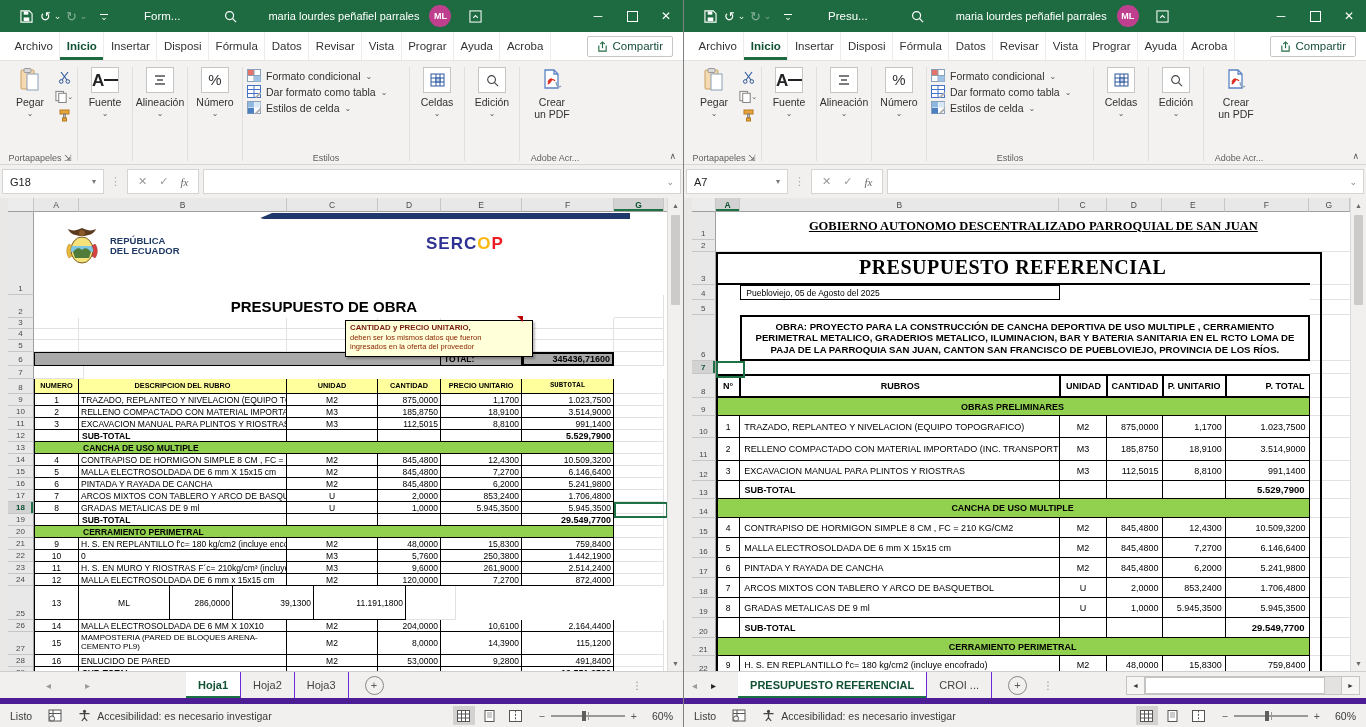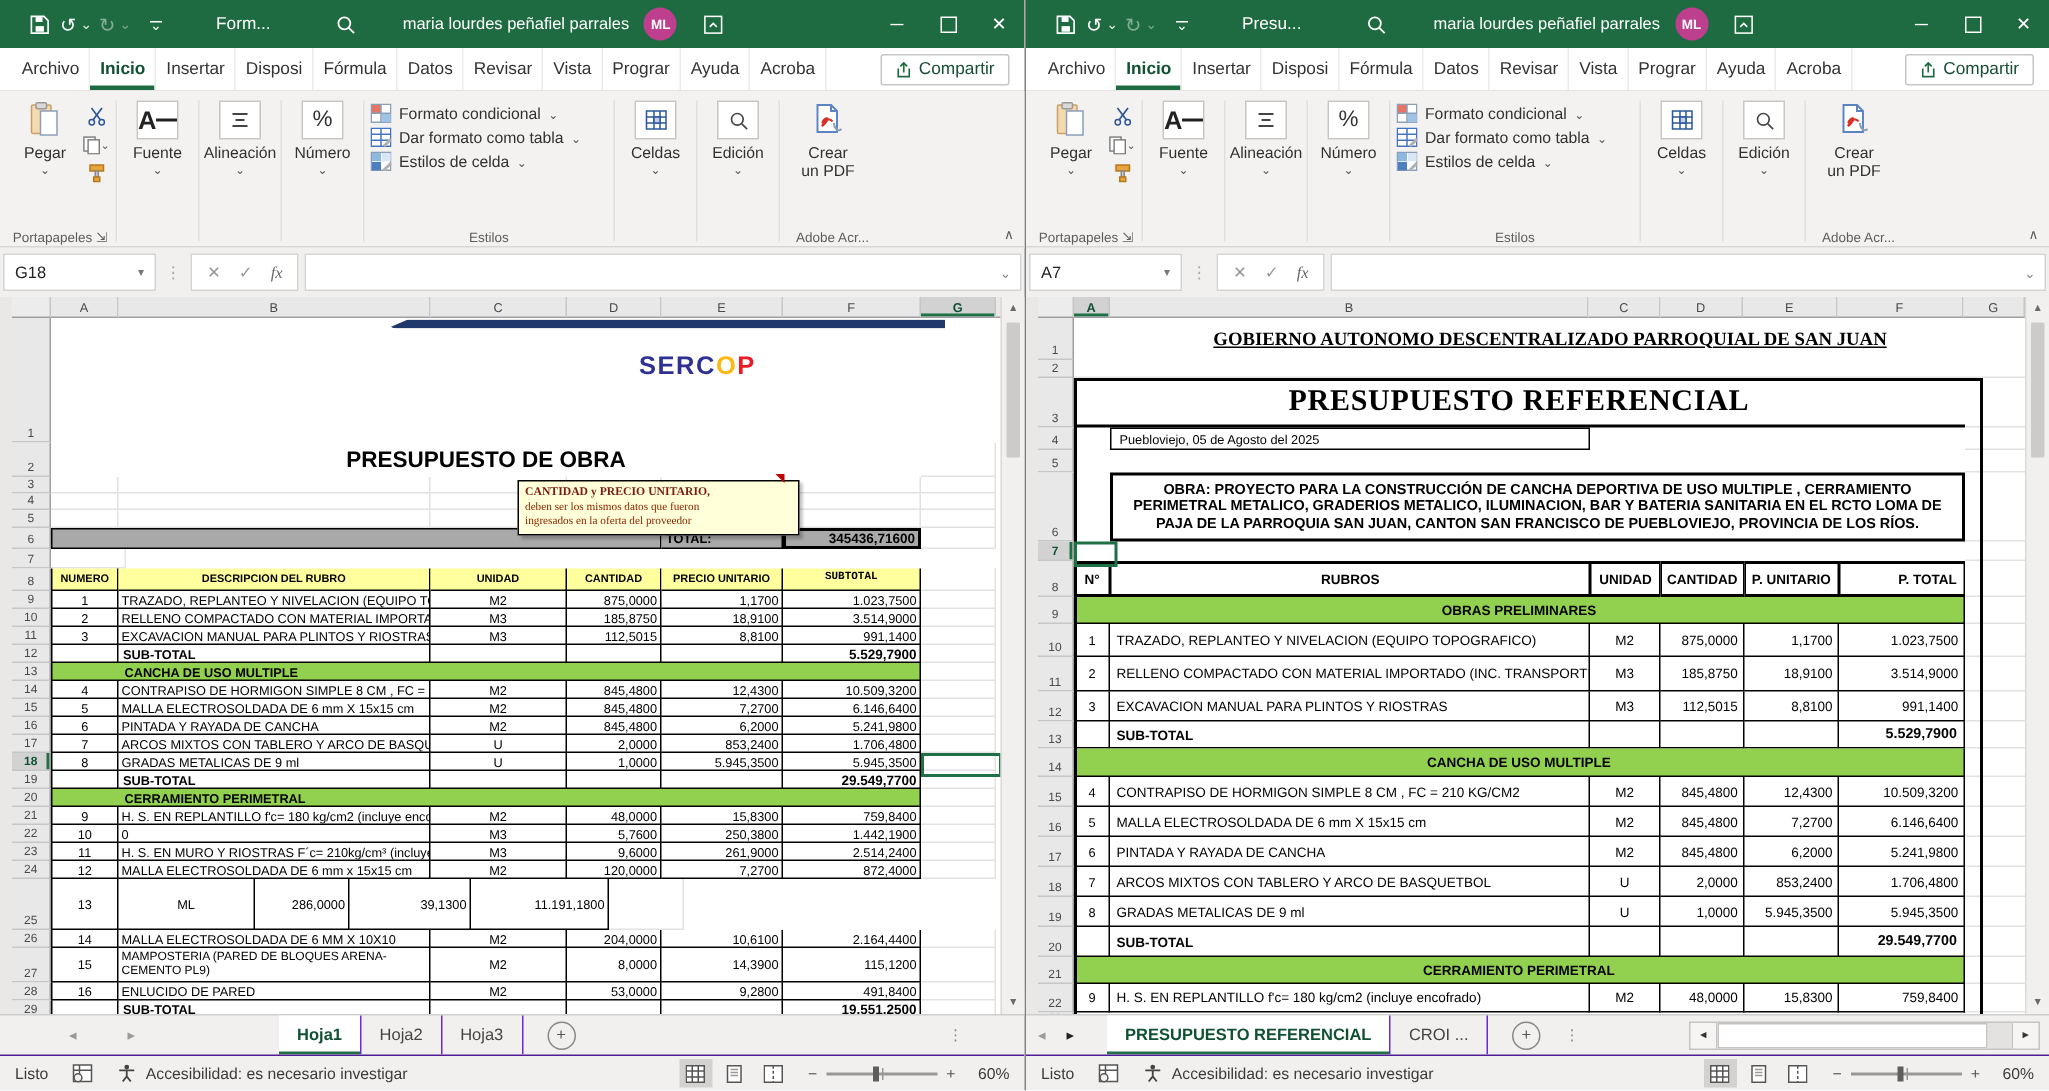--- a/index.html
+++ b/index.html
@@ -78,21 +78,21 @@
   .vscroll{position:absolute;right:0;top:0;bottom:0;width:15px;background:#f1f0ef;border-left:1px solid #dcdad8;display:flex;flex-direction:column;align-items:center;}
   .varrow{height:15px;width:15px;display:flex;align-items:center;justify-content:center;font-size:7px;color:#6a6a6a;background:#f1f0ef;}
   .vthumb{width:9px;height:90px;background:#cdcbc9;border-radius:1px;margin-top:2px;}
   .vspacer{flex:1;}
   .overlay{position:absolute;pointer-events:none;}
 
   
   .navyband{background:#20386b;clip-path:polygon(14px 0,100% 0,100% 100%,0 100%);border-bottom-left-radius:8px;}
   .sercop{font-size:17px;font-weight:700;letter-spacing:1px;font-family:"Liberation Sans",sans-serif;}
   .republica{font-size:9.5px;font-weight:700;color:#1f3864;line-height:1.1;}
-  .notebox{position:absolute;background:#ffffd9;border:1px solid #000;box-shadow:2px 2px 2px rgba(0,0,0,.25);padding:2px 4px;font-size:7.5px;color:#8b2500;line-height:1.25;white-space:nowrap;overflow:hidden;font-family:Liberation Serif, serif;}
+  .notebox{position:absolute;background:#ffffd9;border:1px solid #000;box-shadow:2px 2px 2px rgba(0,0,0,.25);padding:2px 4px;font-size:7.5px;color:#8b2500;line-height:1.25;white-space:nowrap;overflow:hidden;}
   .notebox .nt{font-weight:700;color:#7b1a10;font-size:7.8px;}
   .redtri{position:absolute;width:0;height:0;border-left:6px solid transparent;border-top:6px solid #c00000;}
   .selcell{position:absolute;border:2px solid #1e7145;pointer-events:none;}
 
   
   .serifT{font-family:"Liberation Serif","DejaVu Serif",serif;}
 
   
   .tabbar{flex:0 0 26px;background:#f1f0ef;border-top:1px solid #d0cecc;display:flex;align-items:stretch;font-size:11px;color:#444;}
   .tnav{display:flex;align-items:center;color:#9a9a9a;font-size:10px;}
@@ -101,21 +101,21 @@
   .stab{display:flex;align-items:center;padding:0 12px;border-right:1px solid #6d28d9;white-space:nowrap;overflow:hidden;}
   .stab.active{background:#fff;color:#0f5132;font-weight:700;box-shadow:inset 0 -2px 0 #1e7145;}
   .addsheet{width:17px;height:17px;border:1px solid #8a8886;border-radius:50%;display:flex;align-items:center;justify-content:center;color:#5a5856;font-size:11px;align-self:center;margin-left:16px;}
   .tabdots{align-self:center;color:#8a8886;font-size:10px;letter-spacing:1px;}
   .hscroll{display:flex;align-items:center;align-self:center;height:17px;margin-right:6px;}
   .harrow{width:17px;height:17px;border:1px solid #c6c4c2;background:#f6f5f4;display:flex;align-items:center;justify-content:center;font-size:7px;color:#333;}
   .htrack{width:196px;height:17px;border-top:1px solid #c6c4c2;border-bottom:1px solid #c6c4c2;background:#e4e2e0;position:relative;}
   .hthumb{position:absolute;left:0;top:0;bottom:0;width:178px;background:#fff;border:1px solid #c6c4c2;}
 
   
-  .statusbar{flex:0 0 23px;background:#f1f0ef;border-top:1px solid #4c1d95;display:flex;align-items:center;font-size:10.5px;color:#3b3b3b;}
+  .statusbar{flex:0 0 23px;background:#f1f0ef;border-top:6px solid #4c1d95;display:flex;align-items:center;font-size:10.5px;color:#3b3b3b;}
   .sb-ready{margin-left:10px;}
   .sbico{margin-left:16px;display:flex;align-items:center;}
   .sb-access{margin-left:6px;white-space:nowrap;}
   .viewicons{margin-left:auto;display:flex;align-items:center;gap:4px;}
   .vico{width:22px;height:19px;display:flex;align-items:center;justify-content:center;}
   .vico.sel{background:#d4d2d0;}
   .zoomctl{display:flex;align-items:center;margin-left:12px;gap:6px;color:#555;}
   .ztrack{width:74px;height:2px;background:#9a9896;position:relative;}
   .ztick{position:absolute;left:50%;top:-3px;width:1px;height:8px;background:#9a9896;}
   .zthumb{position:absolute;left:42%;top:-4px;width:4px;height:10px;background:#605e5c;}
@@ -372,20 +372,32 @@
             <div class="chcell" style="width: 81px;">E</div>
             <div class="chcell" style="width: 92px;">F</div>
             <div class="chcell sel" style="width: 50px;">G</div>
             <div class="chcell" style="flex: 1 1 0%;"></div>
           </div>
           <div class="sheetbody">
             <div class="xrow" style="height: 83px;">
               <div class="rowhdr" style="width: 26px;">1</div>
               <div style="position: relative; width: 634px; height: 100%; overflow: hidden; background: rgb(255, 255, 255);">
                 <div class="navyband" style="position: absolute; left: 224px; top: 1px; width: 372px; height: 6px;"></div>
+                <div style="position: absolute; left: 26px; top: 12px; display: flex; align-items: center; gap: 6px;">
+                  <svg width="44" height="44" viewBox="0 0 44 44">
+                    <ellipse cx="22" cy="26" rx="11" ry="13" fill="#f6e27a" stroke="#7a5b1e"></ellipse>
+                    <path d="M11 22h22v6H11z" fill="#7ec8e3"></path>
+                    <path d="M13 28c3-4 6-5 9-2 3-3 6-2 9 2l-2 6H15z" fill="#4f7c3a"></path>
+                    <path d="M22 4c-6 3-10 3-14 1 2 5 8 7 14 7s12-2 14-7c-4 2-8 2-14-1z" fill="#5b3a1e"></path>
+                    <circle cx="22" cy="9" r="3" fill="#8a5a2a"></circle>
+                    <path d="M9 20c-3 4-3 10 0 14l3-2c-2-3-2-8 0-10z" fill="#e8b93a" stroke="#a8801e" stroke-width=".5"></path>
+                    <path d="M35 20c3 4 3 10 0 14l-3-2c2-3 2-8 0-10z" fill="#d94040" stroke="#8a2020" stroke-width=".5"></path>
+                  </svg>
+                  <span class="republica">REPÚBLICA<br>DEL ECUADOR</span>
+                </div>
                 <div class="sercop" style="position: absolute; left: 392px; top: 22px;"><span style="color: rgb(46, 49, 146);">S</span><span style="color: rgb(46, 49, 146);">E</span><span style="color: rgb(46, 49, 146);">R</span><span style="color: rgb(46, 49, 146);">C</span><span style="color: rgb(253, 185, 19);">O</span><span style="color: rgb(237, 28, 36);">P</span></div>
               </div>
             </div>
             <div class="xrow" style="height: 23px;">
               <div class="rowhdr" style="width: 26px;">2</div>
               <div class="c ctr b" style="width: 580px;">
                 <span style="font-size:15px;">PRESUPUESTO DE OBRA</span>
               </div>
               <div class="c lt" style="width: 50px;"></div>
             </div>

